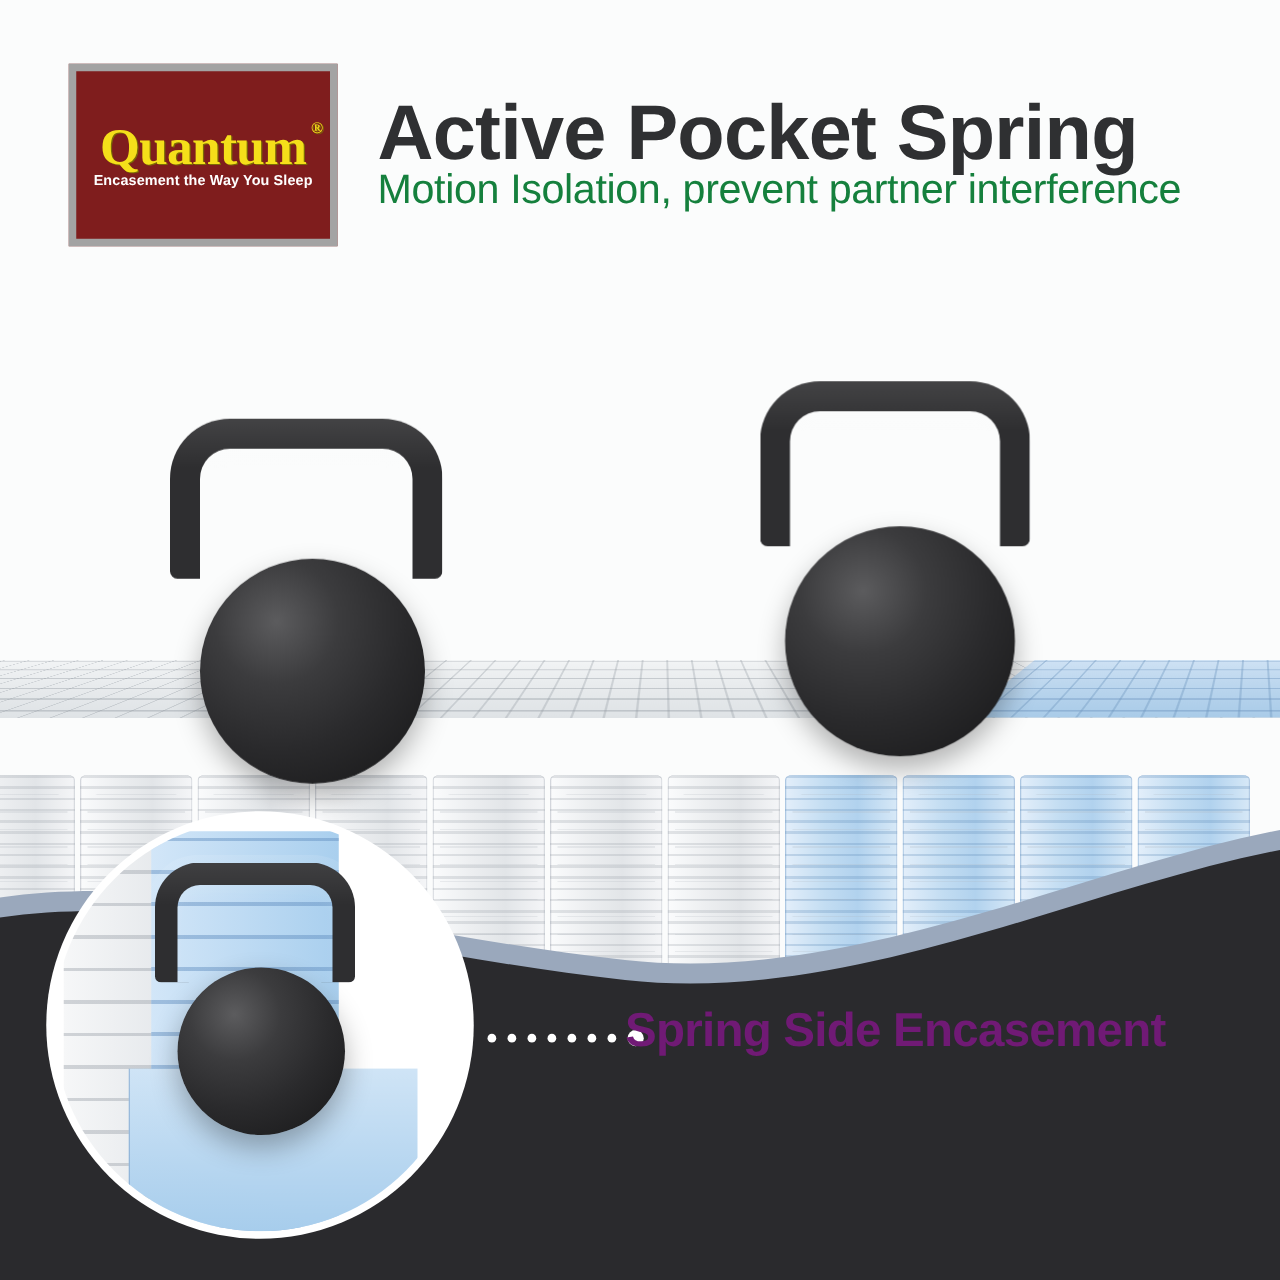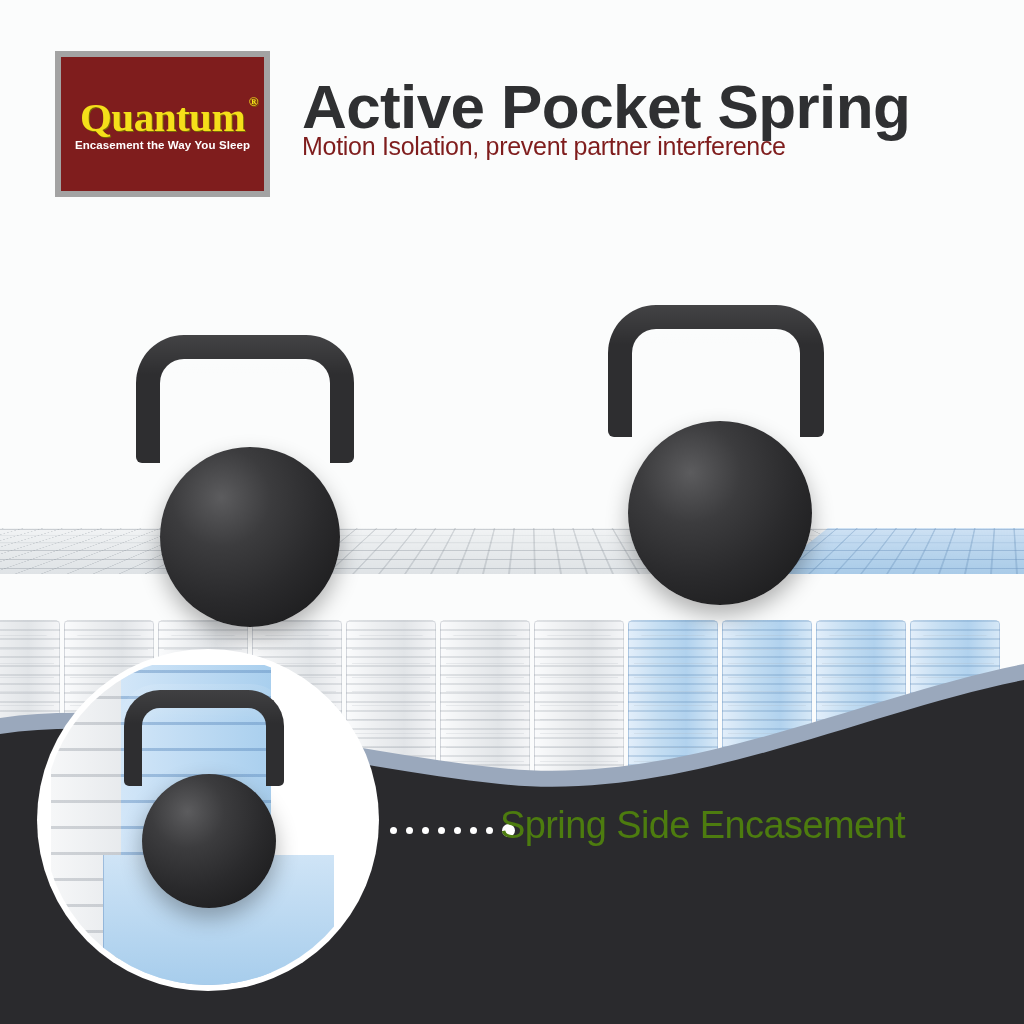--- a/index.html
+++ b/index.html
@@ -29,21 +29,21 @@
     font-family:"Liberation Sans", sans-serif;
     font-weight:700;font-size:11.5px;color:#ffffff;
     letter-spacing:0.1px;margin-top:1px;white-space:nowrap;
   }
   .head-title{
     position:absolute;left:302px;top:76px;
     font-size:62px;font-weight:700;color:#2f3032;letter-spacing:-0.6px;line-height:1;
   }
   .head-sub{
     position:absolute;left:302px;top:133px;
-    font-size:25px;font-weight:400;color:#7f1d1d;letter-spacing:-0.3px;line-height:1.1;
+    font-size:33px;font-weight:400;color:#15803d;letter-spacing:-0.3px;line-height:1.1;
   }
 
   
   .photo{position:absolute;left:0;top:210px;width:1024px;height:600px;overflow:hidden;}
 
   
   .deck{
     position:absolute;left:-180px;top:214px;width:1420px;height:150px;
     transform:perspective(420px) rotateX(66deg);
     transform-origin:50% 100%;
@@ -175,21 +175,21 @@
     border-left:1px solid rgba(110,150,195,.5);
   }
 
   
   .leader{position:absolute;left:390px;top:824px;z-index:45;display:flex;align-items:center;gap:9px;}
   .leader .dot{width:7px;height:7px;border-radius:50%;background:#ffffff;}
   .leader .dot.big{width:13px;height:13px;}
 
   .callout{position:absolute;left:500px;top:806px;width:520px;z-index:45;}
   .callout-title{
-    font-size:38px;font-weight:400;color:#4d7c0f;letter-spacing:-0.6px;line-height:1.05;
+    font-size:38px;font-weight:700;color:#701a75;letter-spacing:-0.6px;line-height:1.05;
   }
   .callout-body{
     margin-top:12px;font-size:28px;font-weight:400;color:#f0f0f0;
     line-height:1.14;letter-spacing:-0.2px;max-width:470px;
   }
 </style>
 </head>
 <body>
 
 <div class="stage">

